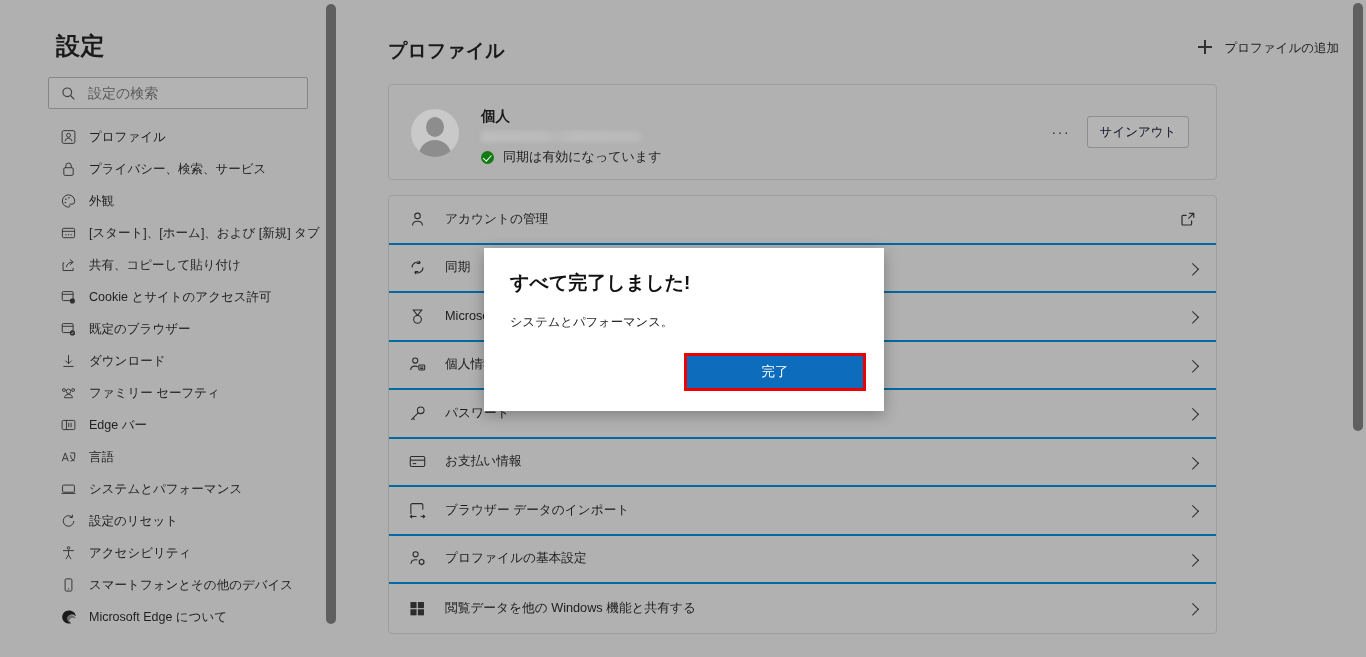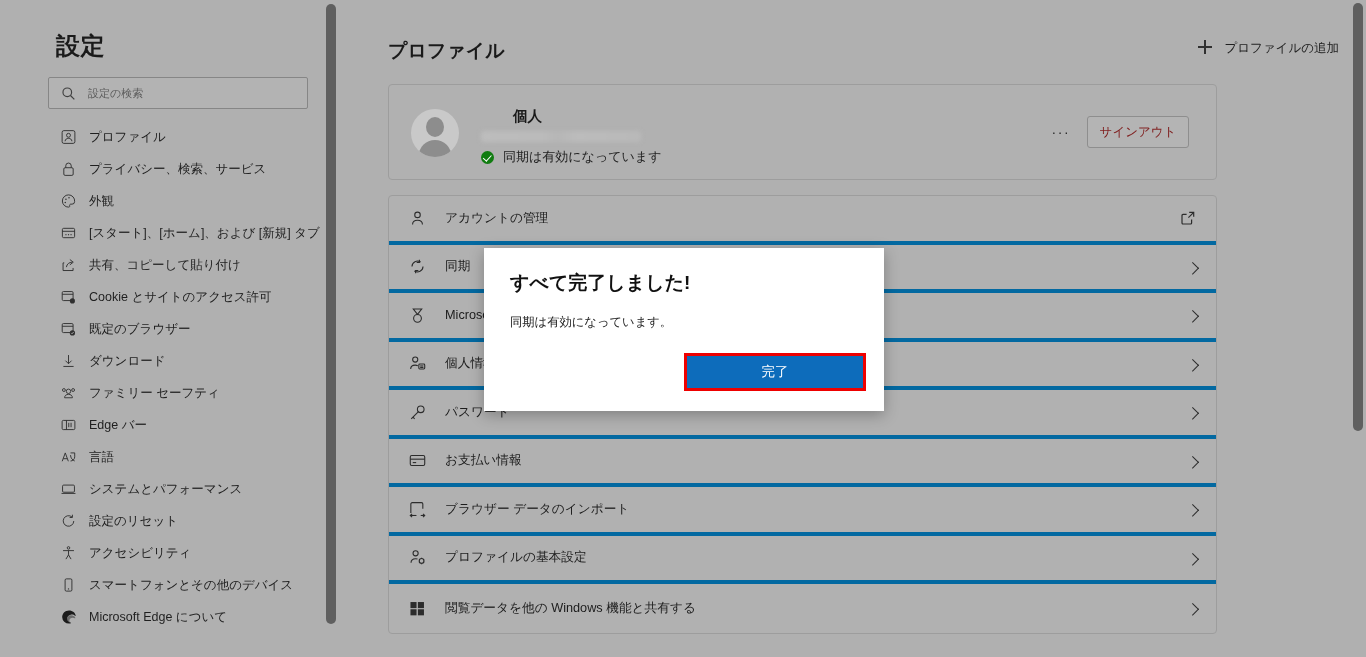--- a/index.html
+++ b/index.html
@@ -40,21 +40,21 @@
     border-radius: 2px;
     display: flex;
     align-items: center;
     padding-left: 12px;
   }
   #search-box .sicon { width: 15px; height: 15px; flex: 0 0 auto; }
   #search-input {
     border: none; outline: none; background: transparent;
     margin-left: 12px;
     font-family: inherit;
-    font-size: 11px;
+    font-size: 14px;
     color: #1b1b1b;
     width: 195px;
   }
   #search-input::placeholder { color: #5a5a5a; opacity: 1; }
 
   #nav-list {
     position: absolute;
     left: 0; top: 121px;
     width: 325px;
   }
@@ -163,21 +163,20 @@
     width: 33px; height: 28px;
     border-radius: 17px 17px 0 0;
     background: #8d8d8d;
   }
   #profile-name {
     position: absolute;
     left: 92px; top: 22px;
     font-size: 14.5px;
     font-weight: 600;
     color: #1a1a1a;
-    margin-left: 32px;
   }
   #profile-email-blur {
     position: absolute;
     left: 92px; top: 46px;
     width: 160px; height: 11px;
     border-radius: 3px;
     background: linear-gradient(90deg,#bdbdbd 0%, #bbbbbb 38%, #b6b6b6 48%, #bcbcbc 60%, #b9b9b9 100%);
     filter: blur(2.2px);
   }
   #sync-row {
@@ -220,40 +219,40 @@
   #signout-btn {
     position: absolute;
     right: 27px; top: 50%;
     transform: translateY(-50%);
     width: 102px; height: 32px;
     border: 1px solid #8e8e8e;
     border-radius: 3px;
     background: #b4b4b4;
     font-family: inherit;
     font-size: 12.5px;
-    color: #7f1d1d;
+    color: #0f172a;
     cursor: pointer;
   }
 
   
   #settings-list {
     position: absolute;
     left: 49px; top: 195px;
     width: 829px;
     border: 1px solid #9d9d9d;
     border-radius: 4px;
     background: #b1b1b1;
     overflow: hidden;
   }
   .srow {
     height: 48.5px;
     display: flex;
     align-items: center;
     padding: 0 19px 0 19px;
-    border-bottom: 4px solid #0369a1;
+    border-bottom: 2px solid #0369a1;
     cursor: pointer;
     position: relative;
   }
   .srow:last-child { border-bottom: none; }
   .srow .ricon {
     width: 19px; height: 19px;
     flex: 0 0 auto;
     color: #2c2c2c;
   }
   .srow .rlabel {
@@ -681,17 +680,17 @@
       <span class="rchev"></span>
     </div>
 
   </div>
 
   <div id="main-sb-thumb"></div>
 </div>
 
 <div id="dialog">
   <div id="dialog-title">すべて完了しました!</div>
-  <div id="dialog-body">同期は有効になっています。</div>
+  <div id="dialog-body">システムとパフォーマンス。</div>
   <div id="dialog-confirm-wrap">
     <button id="dialog-confirm">完了</button>
   </div>
 </div>
 
 </body></html>

